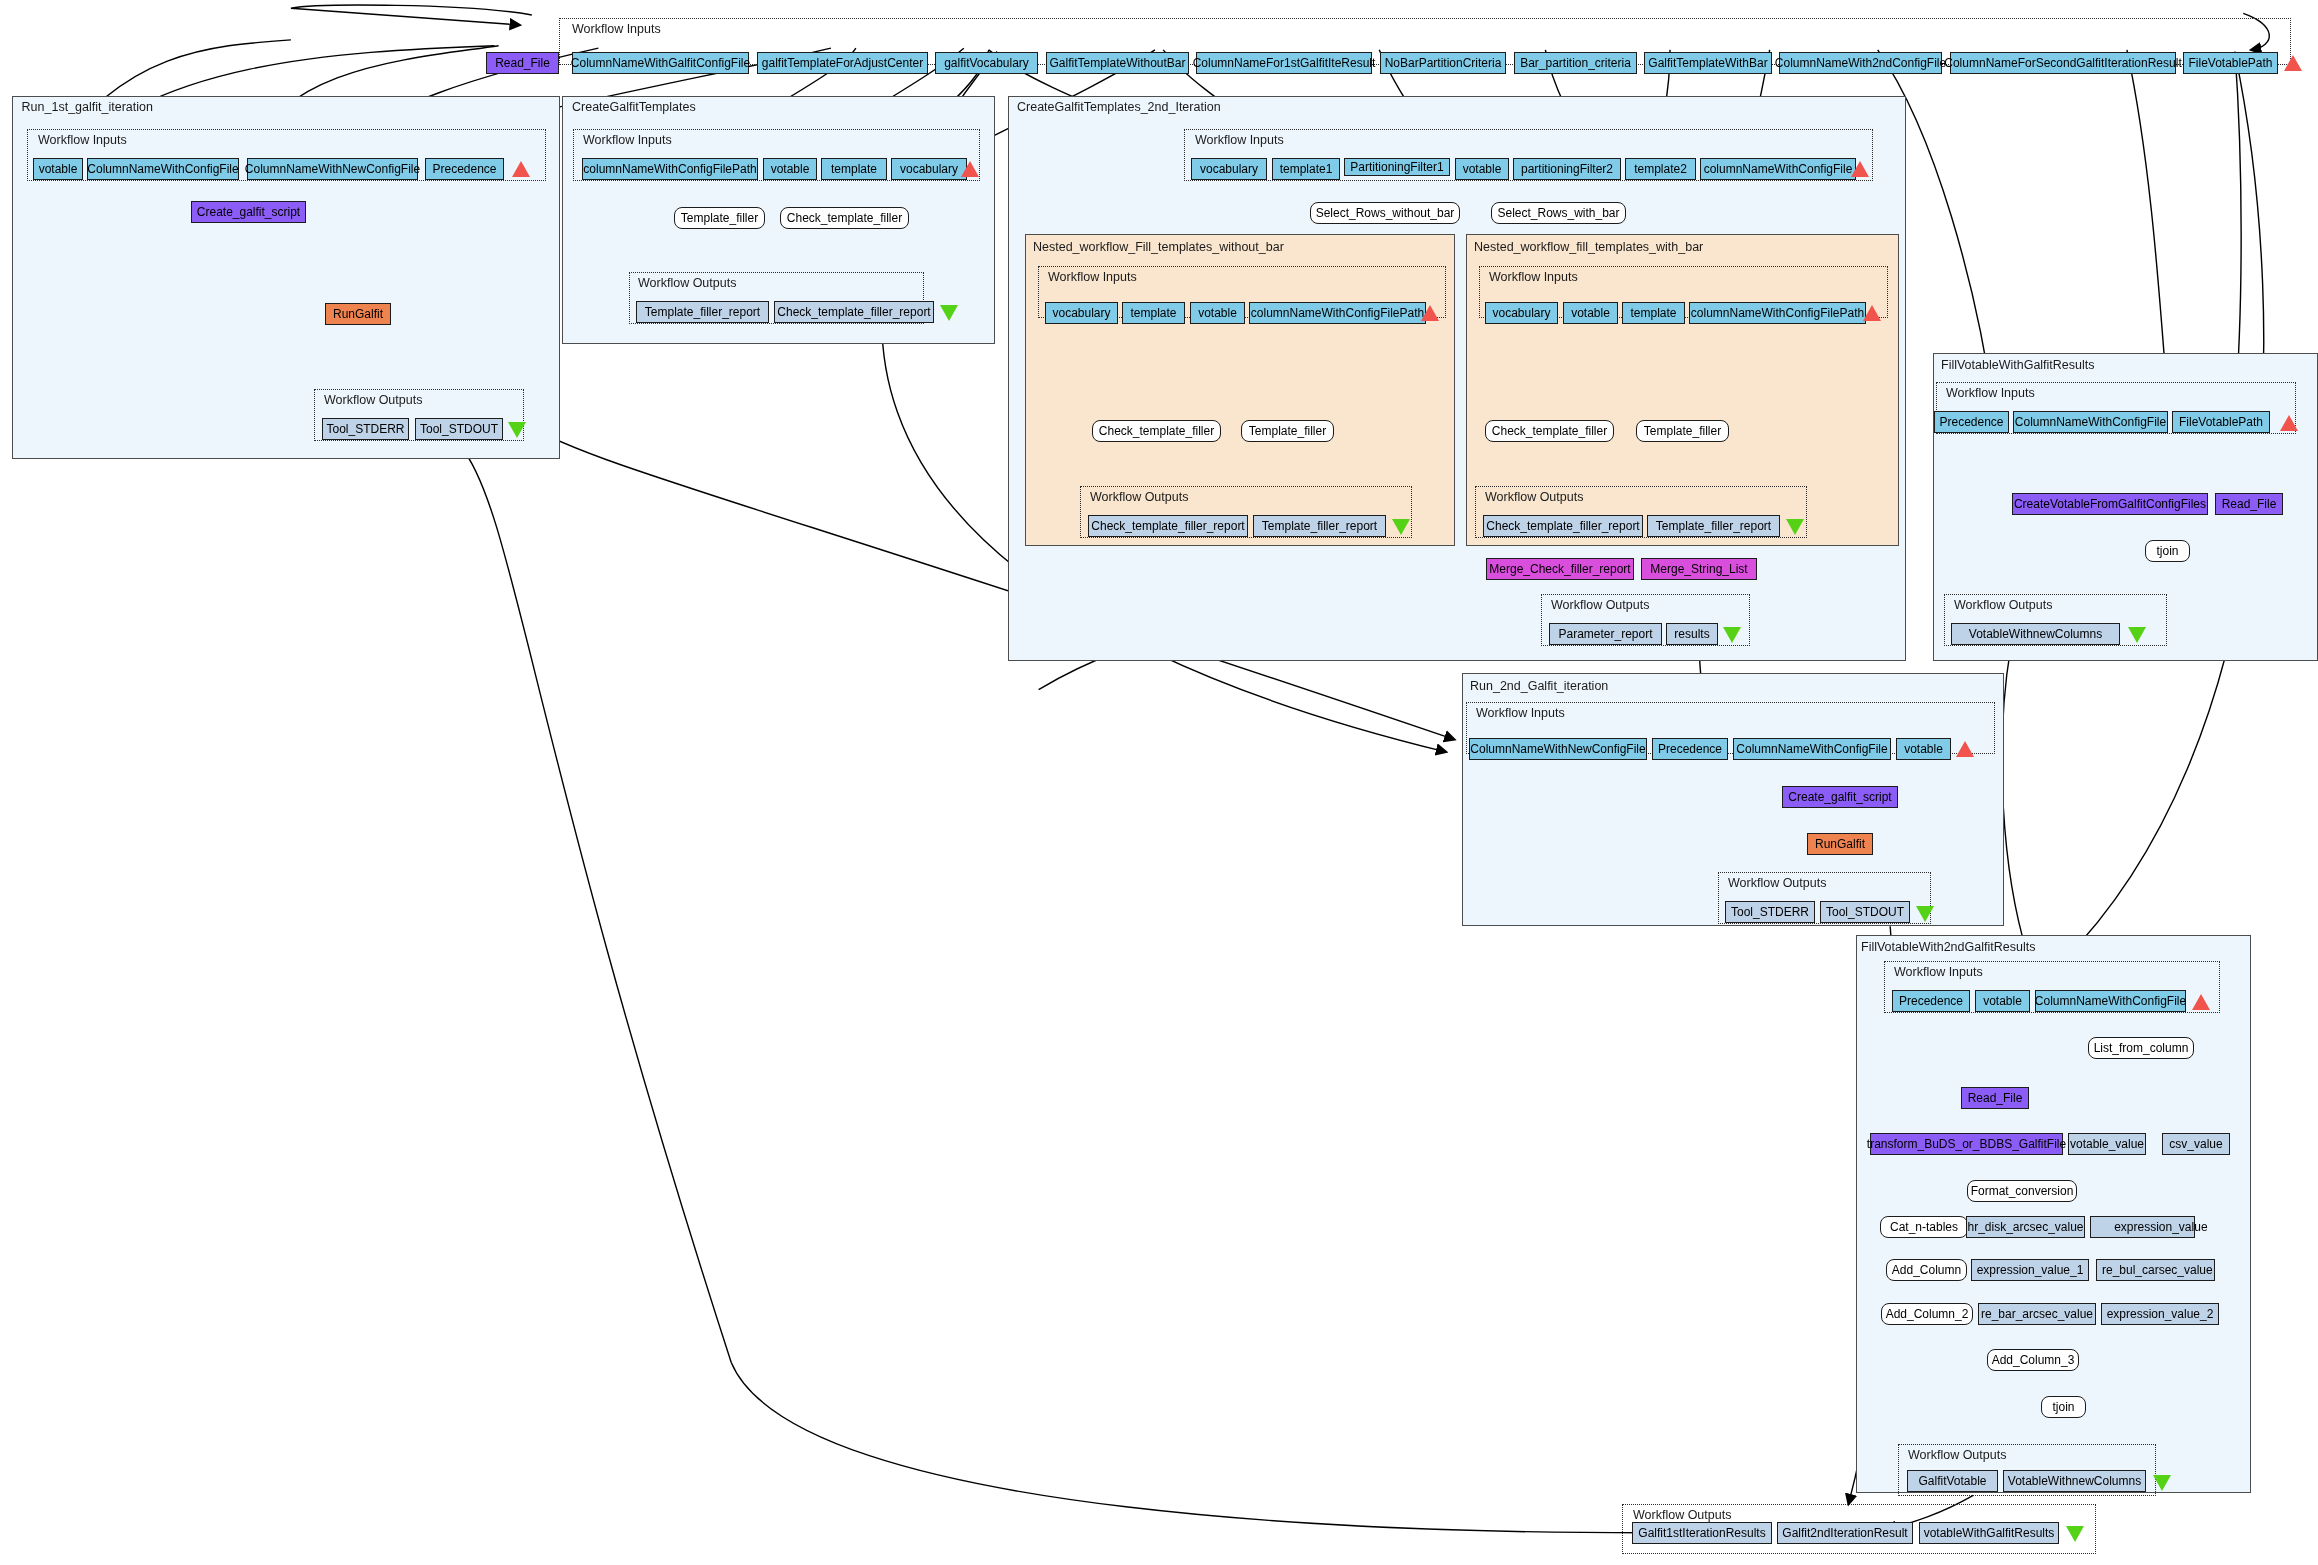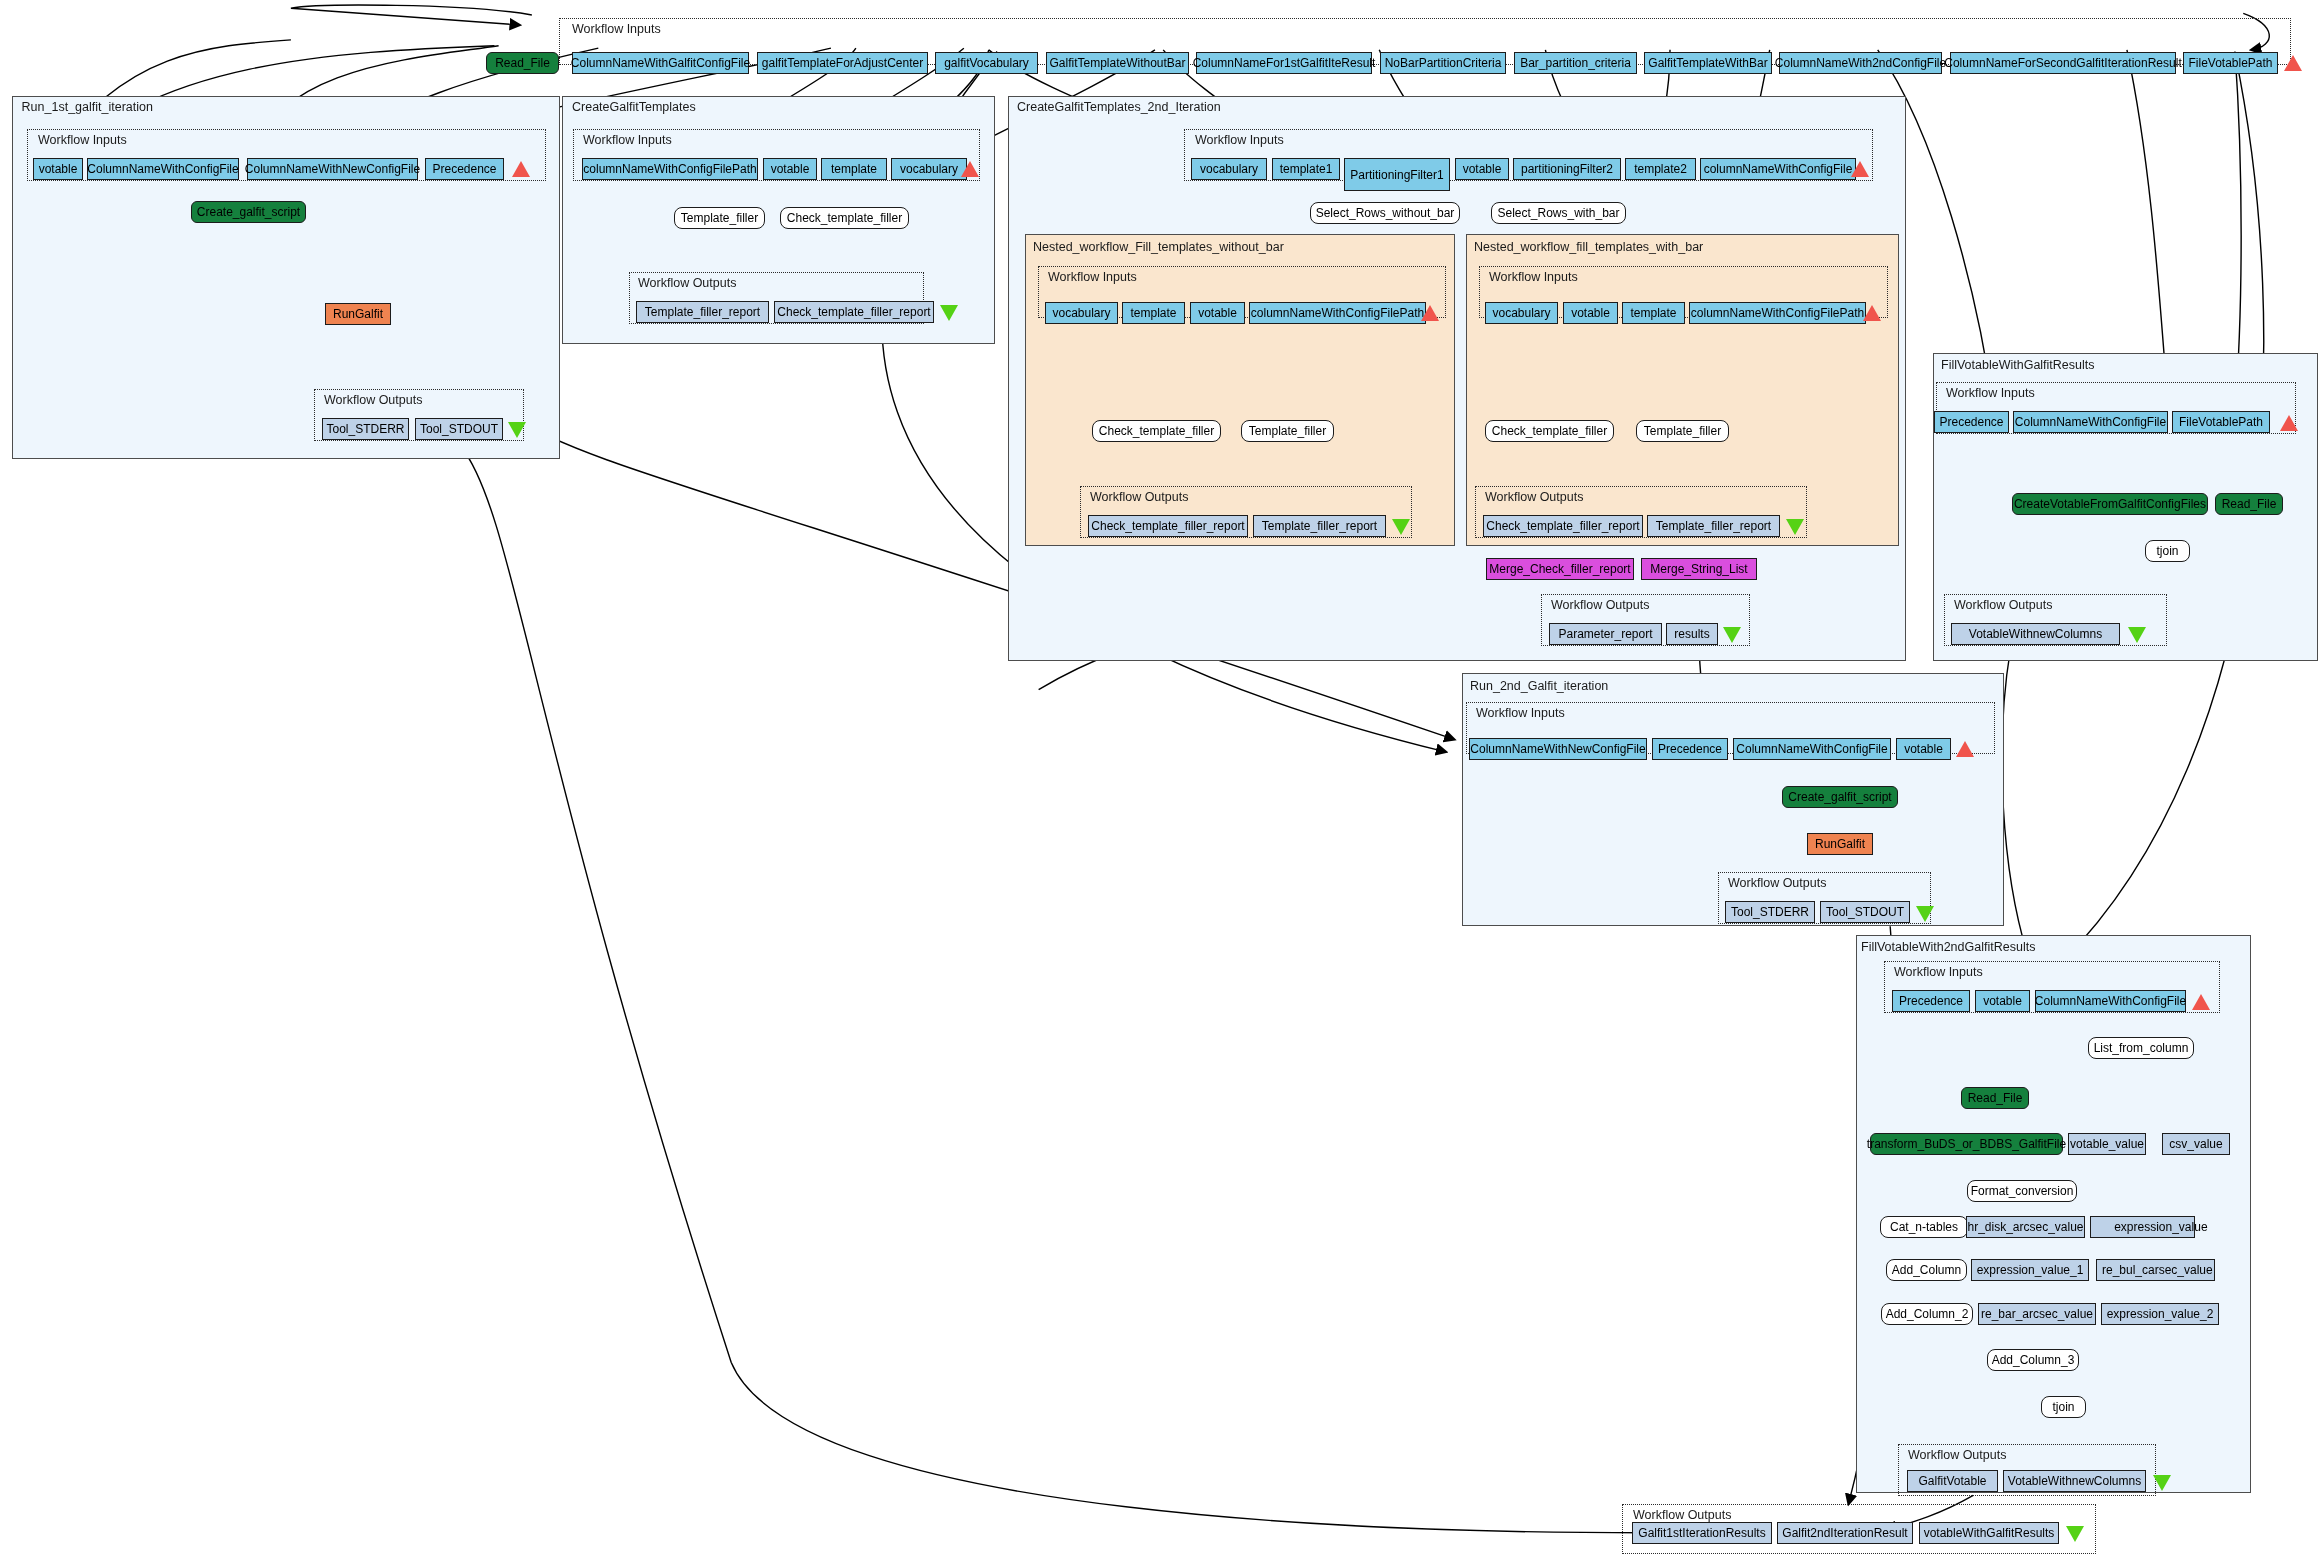--- a/index.html
+++ b/index.html
@@ -8,21 +8,21 @@
   .cluster{position:absolute;box-sizing:border-box;}
   .cluster.solid{border:1.3px solid #4d4d4d;background:#eef6fd;}
   .cluster.orange{border:1.3px solid #4d4d4d;background:#fae6ce;}
   .cluster.dotted{border:1.7px dotted #2b2b2b;background:transparent;}
   .cluster-label{position:absolute;font-size:12.5px;color:#1a1a1a;white-space:nowrap;line-height:1;}
   .node{position:absolute;box-sizing:border-box;display:flex;align-items:center;justify-content:center;
         border:1.2px solid #1c1c1c;font-size:12px;color:#000;white-space:nowrap;line-height:1;
         text-align:center;padding:0 3.3px;}
   .n-input{background:#7fcbe8;}
   .n-output{background:#bed2e8;}
-  .n-proc{background:#15803d;border-radius:6px;}
+  .n-proc{background:#8b5cf6;}
   .n-run{background:#ef8350;}
   .n-plain{background:#ffffff;border-radius:8px;}
   .n-merge{background:#da4ede;}
   .tri{position:absolute;width:0;height:0;}
   .tri-up{border-left:9.1px solid transparent;border-right:9.1px solid transparent;border-bottom:16px solid #f0544c;}
   .tri-dn{border-left:9.1px solid transparent;border-right:9.1px solid transparent;border-top:16px solid #55d215;}
   svg.edges{position:absolute;left:0;top:0;width:2319px;height:1566px;pointer-events:none;}
   svg.edges path{fill:none;stroke:#000;stroke-width:1.7px;}
   svg.edges polygon{fill:#000;}
 </style>
@@ -234,21 +234,21 @@
   <div class="node n-output" style="left:636px;top:301px;width:133px;height:22.4px;">Template_filler_report</div>
   <div class="node n-output" style="left:774px;top:301px;width:160px;height:22.4px;">Check_template_filler_report</div>
   <div class="tri tri-dn" style="left:940px;top:305px;"></div>
 
   <div class="cluster solid" style="left:1008px;top:96px;width:898px;height:565px;"></div>
   <div class="cluster-label" style="left:1017px;top:101px;">CreateGalfitTemplates_2nd_Iteration</div>
   <div class="cluster dotted" style="left:1184px;top:129px;width:689px;height:52px;"></div>
   <div class="cluster-label" style="left:1195px;top:134px;">Workflow Inputs</div>
   <div class="node n-input" style="left:1191px;top:158px;width:76px;height:22.4px;">vocabulary</div>
   <div class="node n-input" style="left:1272px;top:158px;width:68px;height:22.4px;">template1</div>
-  <div class="node n-input" style="left:1344px;top:158px;width:106px;height:33px;">PartitioningFilter1</div>
+  <div class="node n-input" style="left:1344px;top:158px;width:106px;height:18px;">PartitioningFilter1</div>
   <div class="node n-input" style="left:1455px;top:158px;width:54px;height:22.4px;">votable</div>
   <div class="node n-input" style="left:1513px;top:158px;width:108px;height:22.4px;">partitioningFilter2</div>
   <div class="node n-input" style="left:1625px;top:158px;width:71px;height:22.4px;">template2</div>
   <div class="node n-input" style="left:1700px;top:158px;width:156px;height:22.4px;">columnNameWithConfigFile</div>
   <div class="tri tri-up" style="left:1851px;top:161px;"></div>
 
   <div class="node n-plain" style="left:1310px;top:202px;width:150px;height:22.4px;">Select_Rows_without_bar</div>
   <div class="node n-plain" style="left:1491px;top:202px;width:135px;height:22.4px;">Select_Rows_with_bar</div>
 
   <div class="cluster orange" style="left:1025px;top:234px;width:430px;height:312px;"></div>

